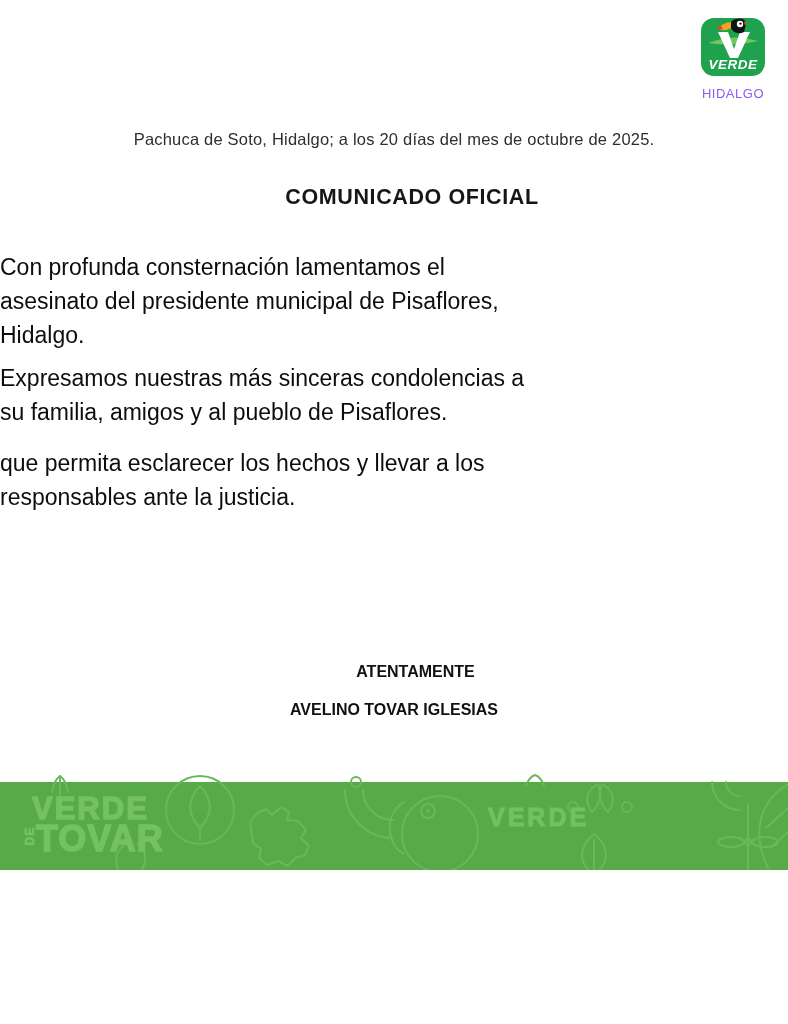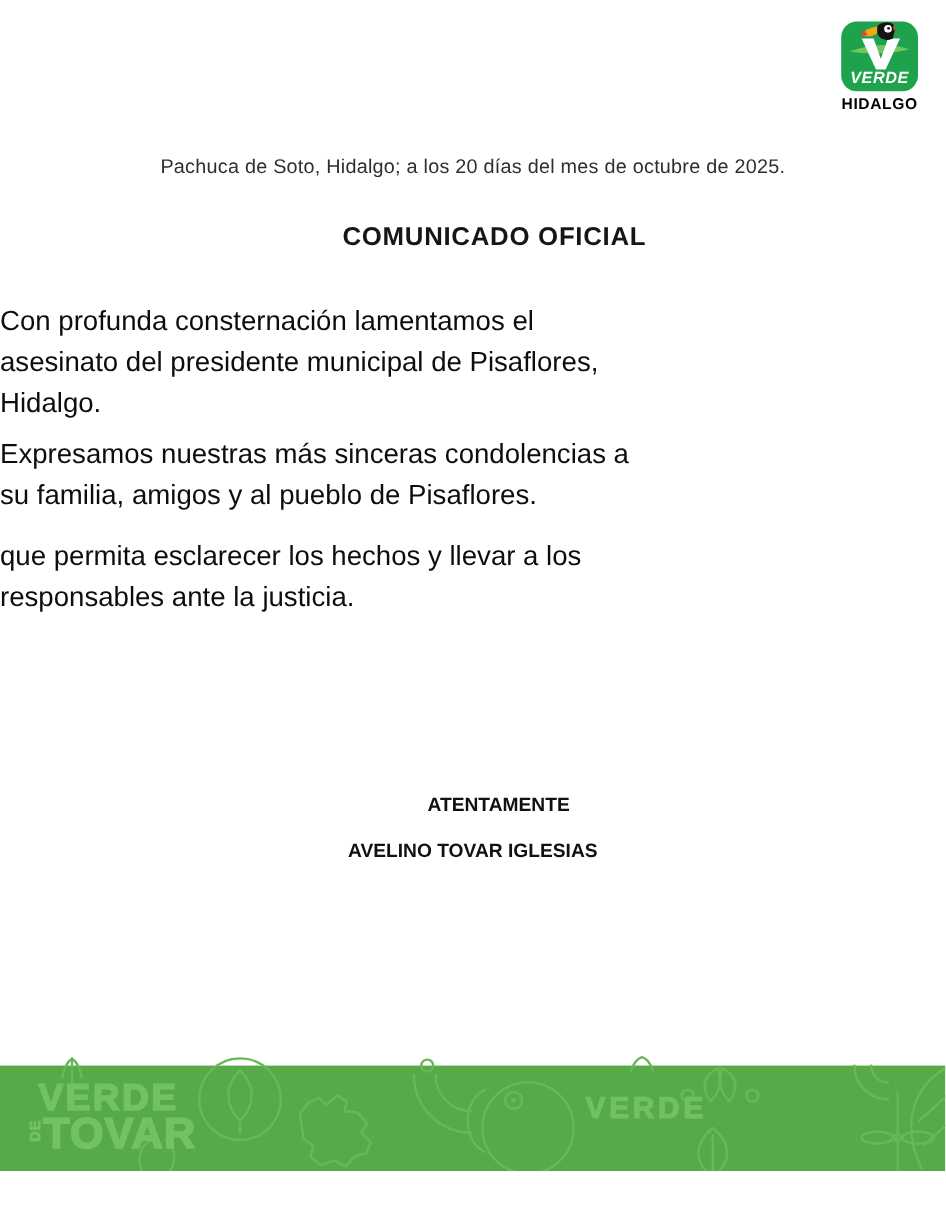--- a/index.html
+++ b/index.html
@@ -1,27 +1,27 @@
 <!DOCTYPE html>
 <html><head>
 <meta charset="utf-8">
 <style>
   * { margin:0; padding:0; box-sizing:border-box; }
   html,body { background:#ffffff; }
   body { font-family:"Liberation Sans", sans-serif; }
   .page {
-    position:relative; width:788px; height:976px; margin:0 auto;
+    position:relative; width:788px; height:870px; margin:0 auto;
     background:#ffffff; overflow:hidden;
   }
 
   
   .logo-block { position:absolute; top:16px; right:16px; width:78px; text-align:center; }
   .logo-badge { display:block; margin:0 auto; }
   .logo-hidalgo {
-    margin-top:1px; color:#000000; font-weight:bold; font-size:13px;
+    margin-top:8px; color:#8b5cf6; font-weight:normal; font-size:13px;
     letter-spacing:0.5px;
   }
 
   
   .dateline {
     position:absolute; top:130px; left:0; width:100%;
     text-align:center; font-size:16.5px; color:#2e2e2e; letter-spacing:0.2px;
   }
   .doc-title {
     position:absolute; top:185px; left:0; width:100%;

